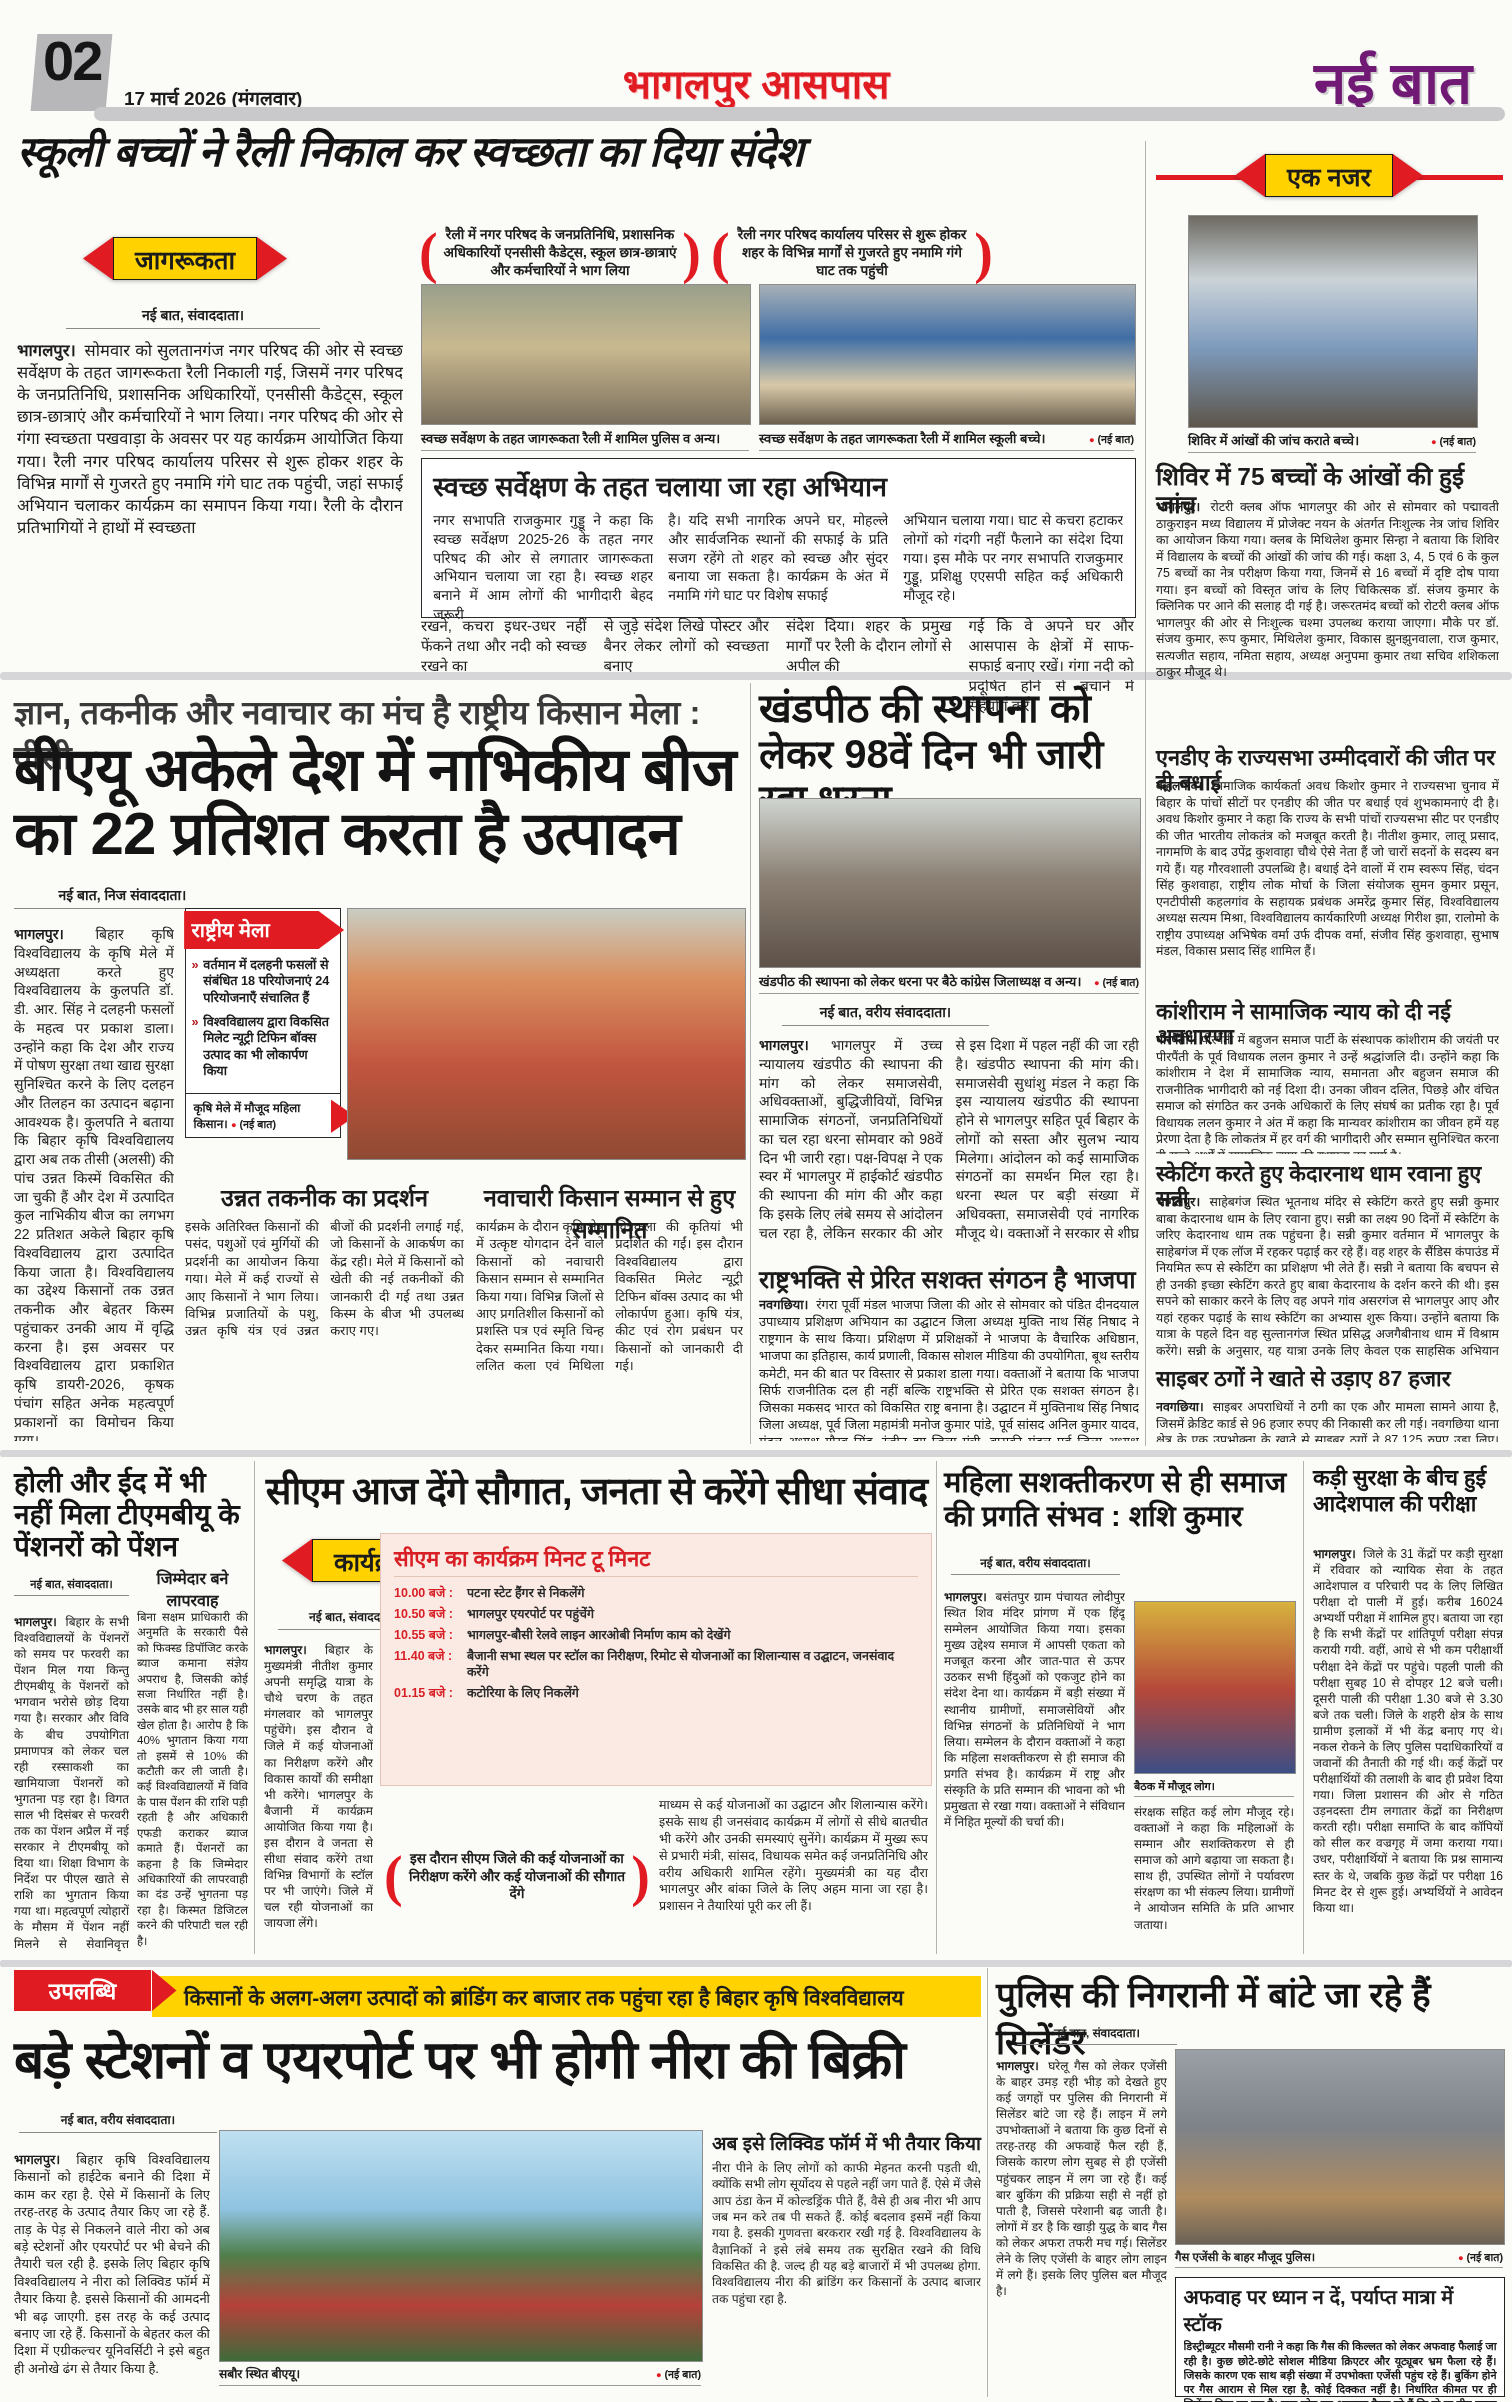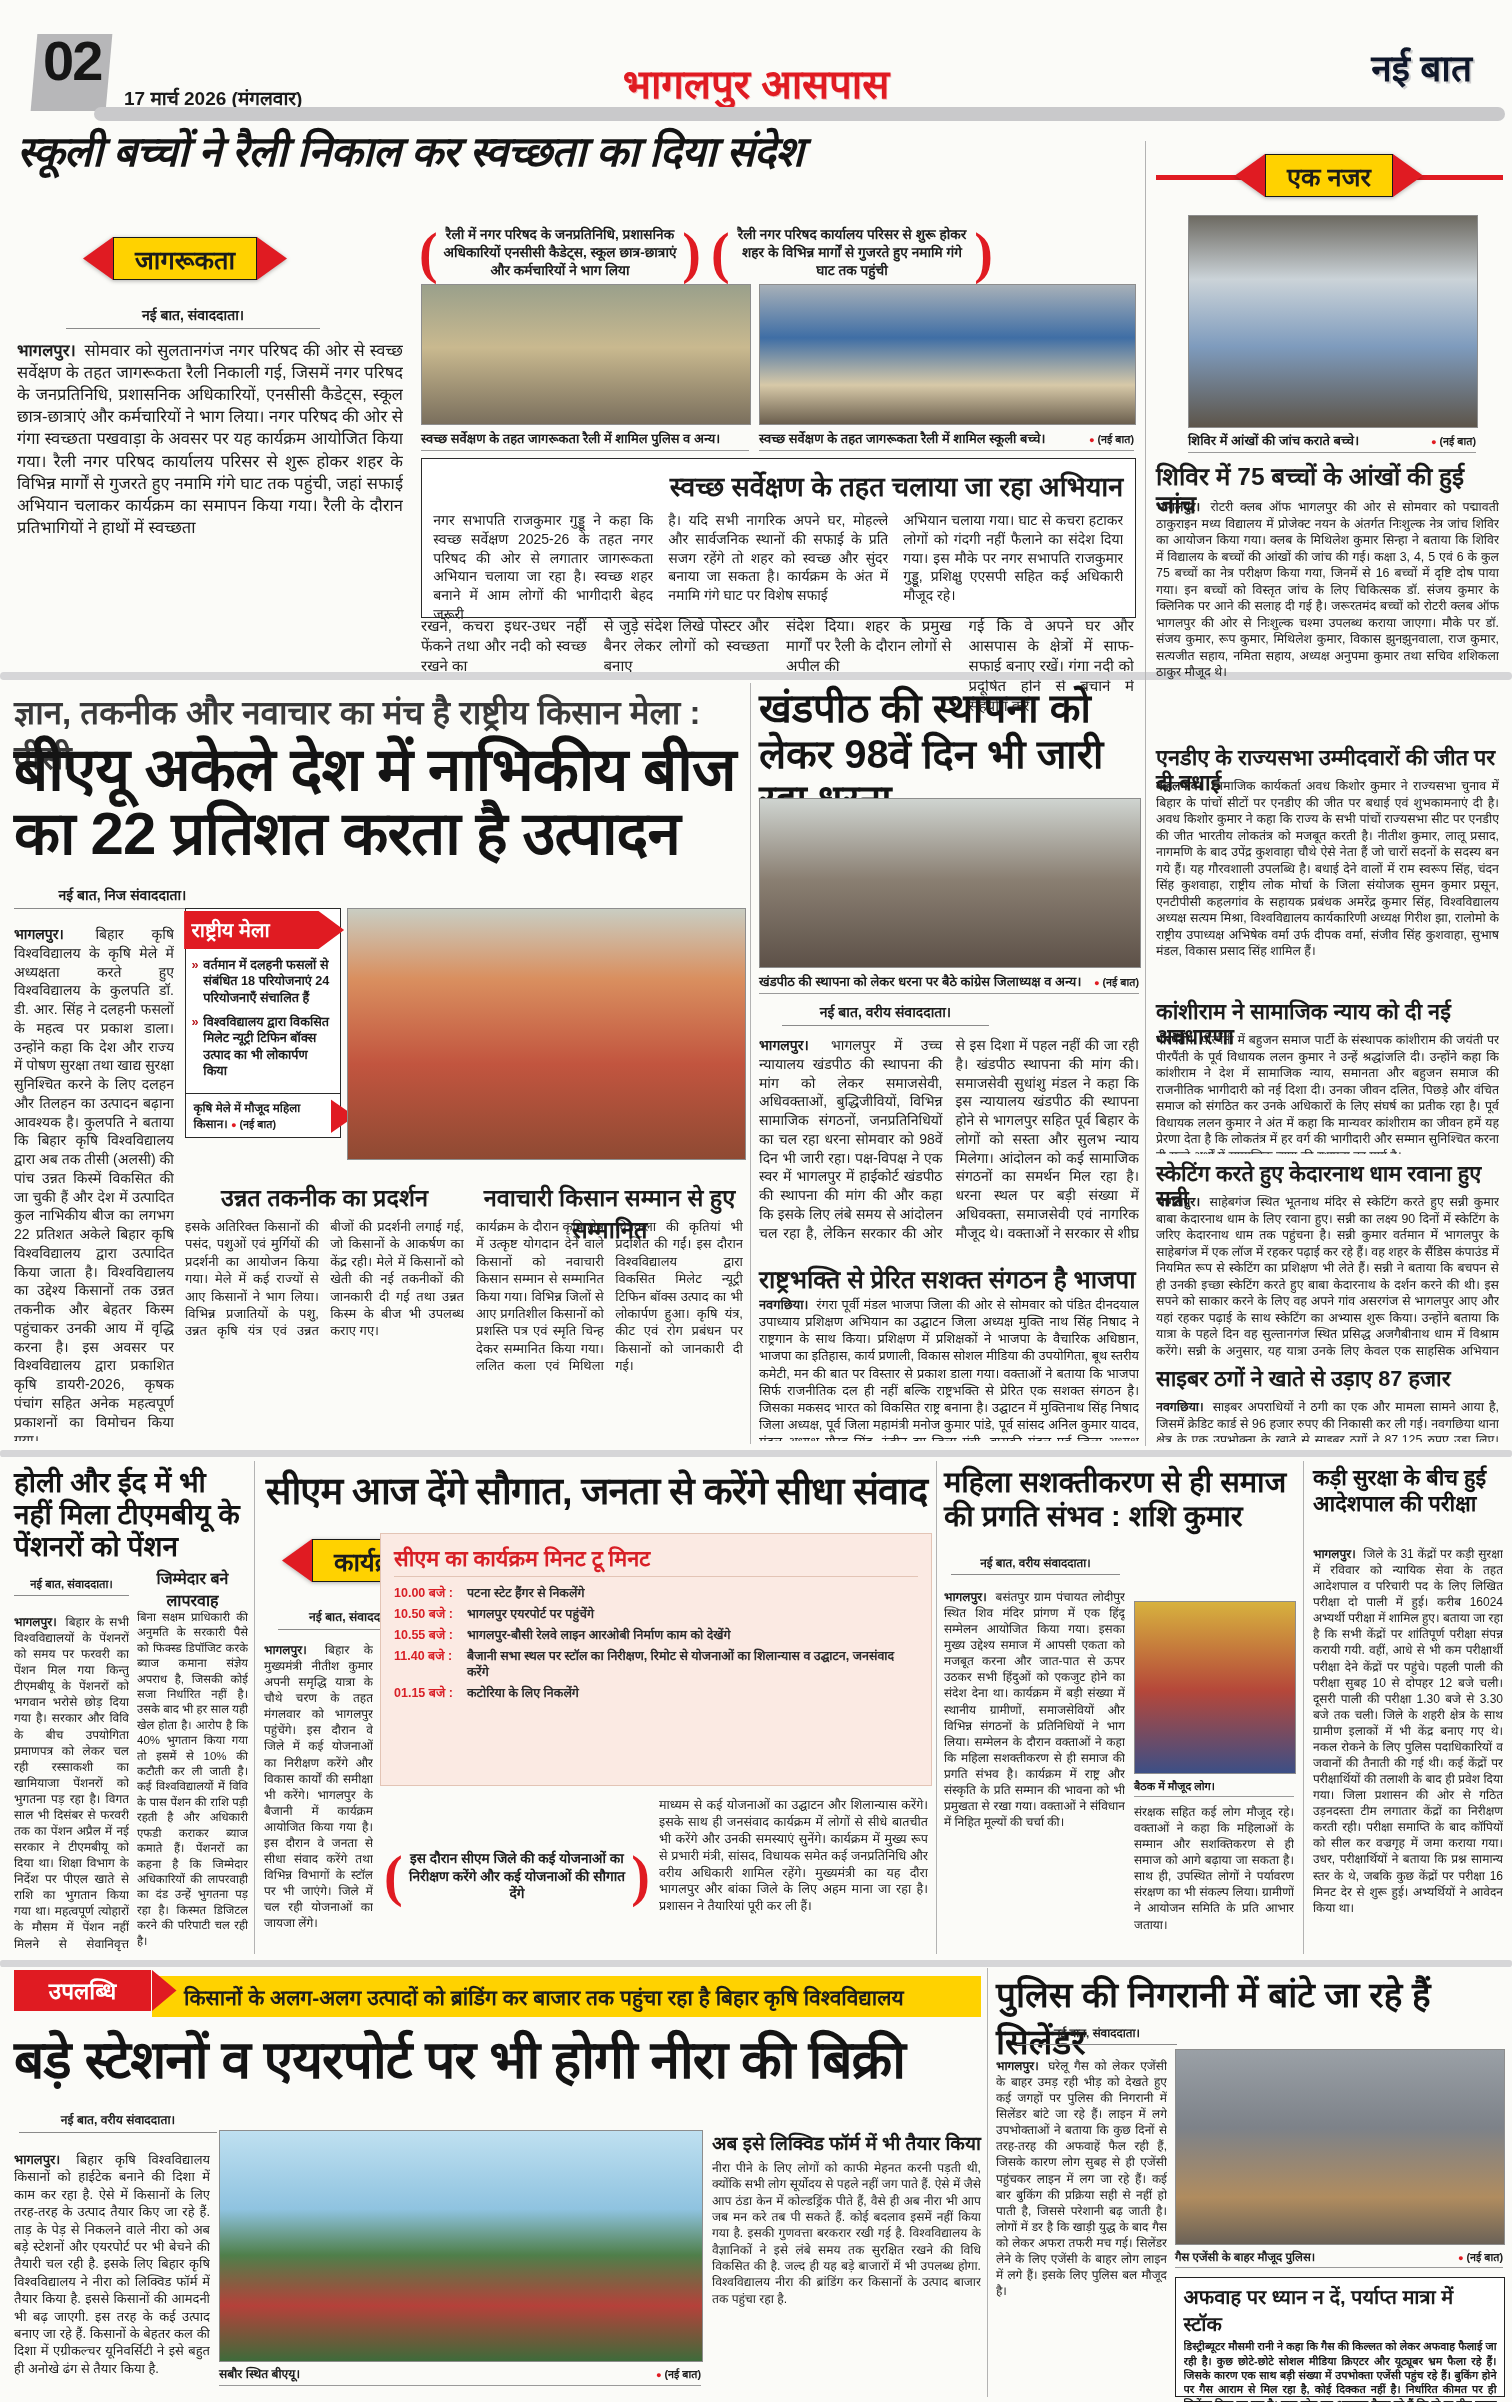--- a/index.html
+++ b/index.html
@@ -16,21 +16,21 @@
   .credit{font-size:10.8px;font-weight:bold;white-space:nowrap;}
   .dot{color:#e01b22;font-size:9.4px;margin-right:2.8px;}
   .photo{border:0.9px solid #8d8d8d;}
   .vline{position:absolute;width:0.9px;background:#b3b3b3;}
   .hbar{position:absolute;left:0;right:0;background:#d6d6d8;}
   
   .hdr-tab{left:34px;top:34px;width:75px;height:77px;background:#b7b7b9;transform:skewX(-5deg);}
   .hdr-num{left:43px;top:28px;font-size:56px;font-weight:800;color:#161616;letter-spacing:-1.9px;}
   .hdr-date{left:124px;top:85px;font-size:19px;font-weight:bold;}
   .hdr-section{left:0;right:0;top:55px;text-align:center;font-size:40px;font-weight:800;color:#e01b22;text-shadow:0.9px 0.9px 0 #f5bcbc;}
-  .hdr-mast{right:40px;top:41px;font-size:37px;font-weight:800;color:#0f172a;text-shadow:1.9px 1.9px 0 #cfcfcf;}
+  .hdr-mast{right:40px;top:41px;font-size:58px;font-weight:800;color:#701a75;text-shadow:1.9px 1.9px 0 #cfcfcf;}
   .hdr-bar{left:94px;right:7.5px;top:107px;height:14px;background:#c9c9cb;border-radius:7.5px;}
   
   .abadge{display:flex;align-items:stretch;height:43px;filter:drop-shadow(0.9px 1.9px 1.9px rgba(0,0,0,.3));}
   .abadge .aw{width:30px;background:#e01b22;}
   .aw.l{clip-path:polygon(100% 0,100% 100%,0 50%);}
   .aw.r{clip-path:polygon(0 0,100% 50%,0 100%);}
   .abadge .am{background:#ffd200;border:1.9px solid #1a1a1a;display:flex;align-items:center;padding:0 21px;font-size:25.4px;font-weight:800;white-space:nowrap;}
   
   .bq{display:flex;align-items:center;}
   .bq .paren{color:#e01b22;font-size:56px;font-weight:bold;line-height:.9;font-family:"Liberation Serif",serif;}
@@ -40,21 +40,21 @@
   .b-jagrukta{left:83px;top:237px;}
   .ts-byline{left:66px;top:305px;width:254px;}
   .ts-left{left:17px;top:339px;width:386px;height:284px;font-size:16.5px;}
   .bq1{left:419px;top:226px;width:282px;}
   .bq2{left:711px;top:226px;width:282px;}
   .ph-rally1{left:421px;top:284px;width:328px;height:139px;background:linear-gradient(180deg,#9aa08b 0%,#c9b98f 45%,#7a6f5d 100%);}
   .ph-rally2{left:759px;top:284px;width:375px;height:139px;background:linear-gradient(180deg,#a7b0b8 0%,#3f6ea5 38%,#d7c9a8 72%,#6b5f4e 100%);}
   .cap1{left:421px;top:429px;width:328px;}
   .cap2{left:759px;top:429px;width:375px;}
   .ts-sub{left:421px;top:458px;width:690px;height:143px;border:1.9px solid #2a2a2a;padding:7.5px 11.3px;background:#fff;}
-  .ts-sub-title{font-size:27px;font-weight:800;margin:0 0 7.5px 0;text-align:right;}
+  .ts-sub-title{font-size:27px;font-weight:800;margin:0 0 7.5px 0;}
   .ts-sub-cols{display:flex;gap:15px;font-size:14px;}
   .ts-sub-cols>div{flex:1;}
   .ts-strip{left:421px;top:616px;width:713px;display:flex;gap:17px;font-size:15px;}
   .ts-strip>div{flex:1;}
   .hb1{top:672px;height:7.5px;border-radius:3.8px;}
   
   .bau-kicker{left:14px;top:689px;width:736px;font-size:33px;font-weight:800;color:#3a3a3a;}
   .bau-headline{left:14px;top:738px;width:736px;font-size:60px;line-height:1.07;letter-spacing:-0.9px;}
   .bau-byline{left:14px;top:885px;width:217px;}
   .bau-left{left:14px;top:925px;width:160px;height:516px;font-size:14px;}

